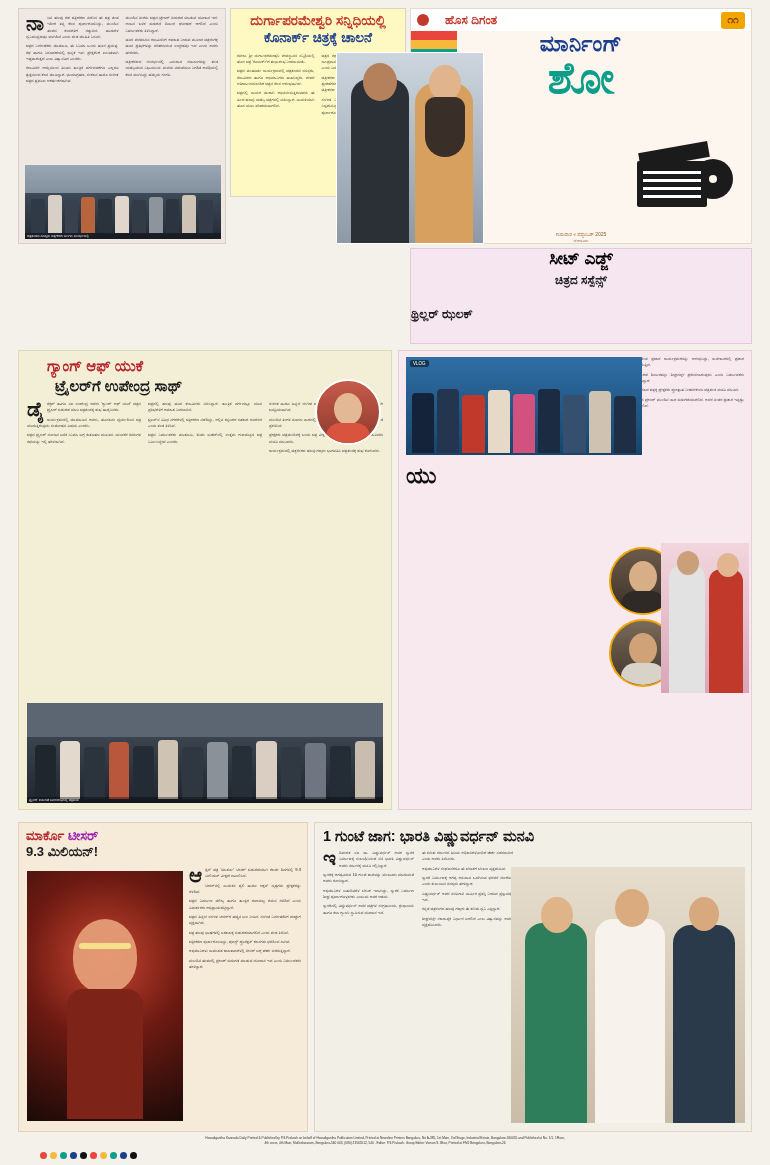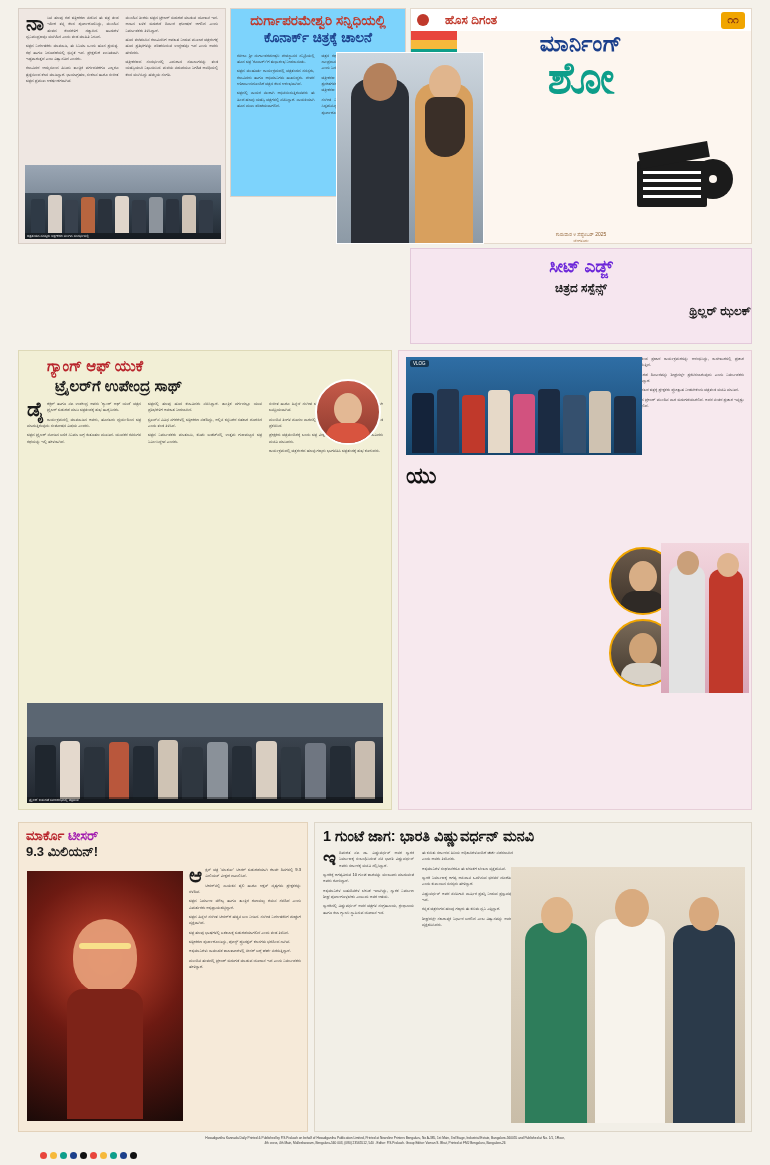--- a/index.html
+++ b/index.html
@@ -22,21 +22,21 @@
   }
   .body-text p{margin:0 0 3px 0;}
   .dropcap{
     float:left;font-size:20px;line-height:17px;font-weight:bold;
     color:#1a1a1a;margin:0 3px 0 0;
   }
   
   #a1{left:18px;top:8px;width:208px;height:236px;background:#efe7e2;border:1px solid #d9cfc6;}
   #a1 .cols{column-count:2;column-gap:7px;padding:6px 7px;}
   
-  #a2{left:230px;top:8px;width:176px;height:189px;background:#7dd3fc;border:1px solid #ddd2c8;}
+  #a2{left:230px;top:8px;width:176px;height:189px;background:#fef9c3;border:1px solid #ddd2c8;}
   #a2 .hd{
     font-size:13.5px;font-weight:bold;color:#c0392b;text-align:center;
     line-height:1.25;padding:4px 3px 2px;
   }
   #a2 .hd .l2{color:#1b3f8b;}
   #a2 .cols{column-count:2;column-gap:7px;padding:4px 6px;}
   
   #mast{left:410px;top:8px;width:342px;height:236px;background:#fdf6ef;border:1px solid #e4d9cc;overflow:hidden;}
   #mast .topbar{height:22px;background:#fff;display:flex;align-items:center;justify-content:space-between;padding:0 6px;}
   #mast .brand{font-size:12px;font-weight:bold;color:#c0392b;}
@@ -55,23 +55,23 @@
   #mast .stripes{position:absolute;left:0;top:22px;width:46px;height:190px;}
   #mast .stripes i{display:block;height:9px;}
   
   .clap{position:absolute;right:18px;top:138px;width:96px;height:62px;}
   .clap .board{position:absolute;left:0;top:14px;width:70px;height:46px;background:#1b1b1b;border-radius:2px;}
   .clap .top{position:absolute;left:2px;top:0;width:70px;height:16px;background:#1b1b1b;transform:rotate(-10deg);}
   .clap .reel{position:absolute;right:0;top:12px;width:40px;height:40px;border-radius:50%;background:#1b1b1b;}
   .clap .reel:after{content:"";position:absolute;left:16px;top:16px;width:8px;height:8px;border-radius:50%;background:#fdf6ef;}
   
   #adbox{left:410px;top:248px;width:342px;height:96px;background:#f6e6ef;border:1px solid #e3c9da;}
-  #adbox .l1{font-size:17px;font-weight:bold;color:#6d28d9;text-align:center;margin-top:8px;}
+  #adbox .l1{font-size:17px;font-weight:bold;color:#000000;text-align:center;margin-top:0;}
   #adbox .l2{font-size:12px;font-weight:bold;color:#1b1b1b;text-align:center;margin-top:4px;}
-  #adbox .l3{font-size:12px;font-weight:bold;color:#1b1b1b;text-align:right;margin-top:9px;}
+  #adbox .l3{font-size:12px;font-weight:bold;color:#1b1b1b;text-align:left;margin-top:20px;}
   
   .photo{background:#cfc6bb;position:absolute;overflow:hidden;}
   .cap{position:absolute;left:0;right:0;bottom:0;font-size:3.6px;color:#fff;background:rgba(0,0,0,.35);padding:1px 2px;}
   
   #a3{left:18px;top:350px;width:374px;height:460px;background:#f2efd6;border:1px solid #ded9b8;}
   #a3 .hd{padding:6px 8px 2px;margin-left:20px;}
   #a3 .hd .l1{font-size:15px;font-weight:bold;color:#b8242b;}
   #a3 .hd .l2{font-size:15px;font-weight:bold;color:#1b1b1b;margin-top:2px;padding-left:8px;}
   #a3 .cols{column-count:3;column-gap:7px;padding:4px 8px;}
   

